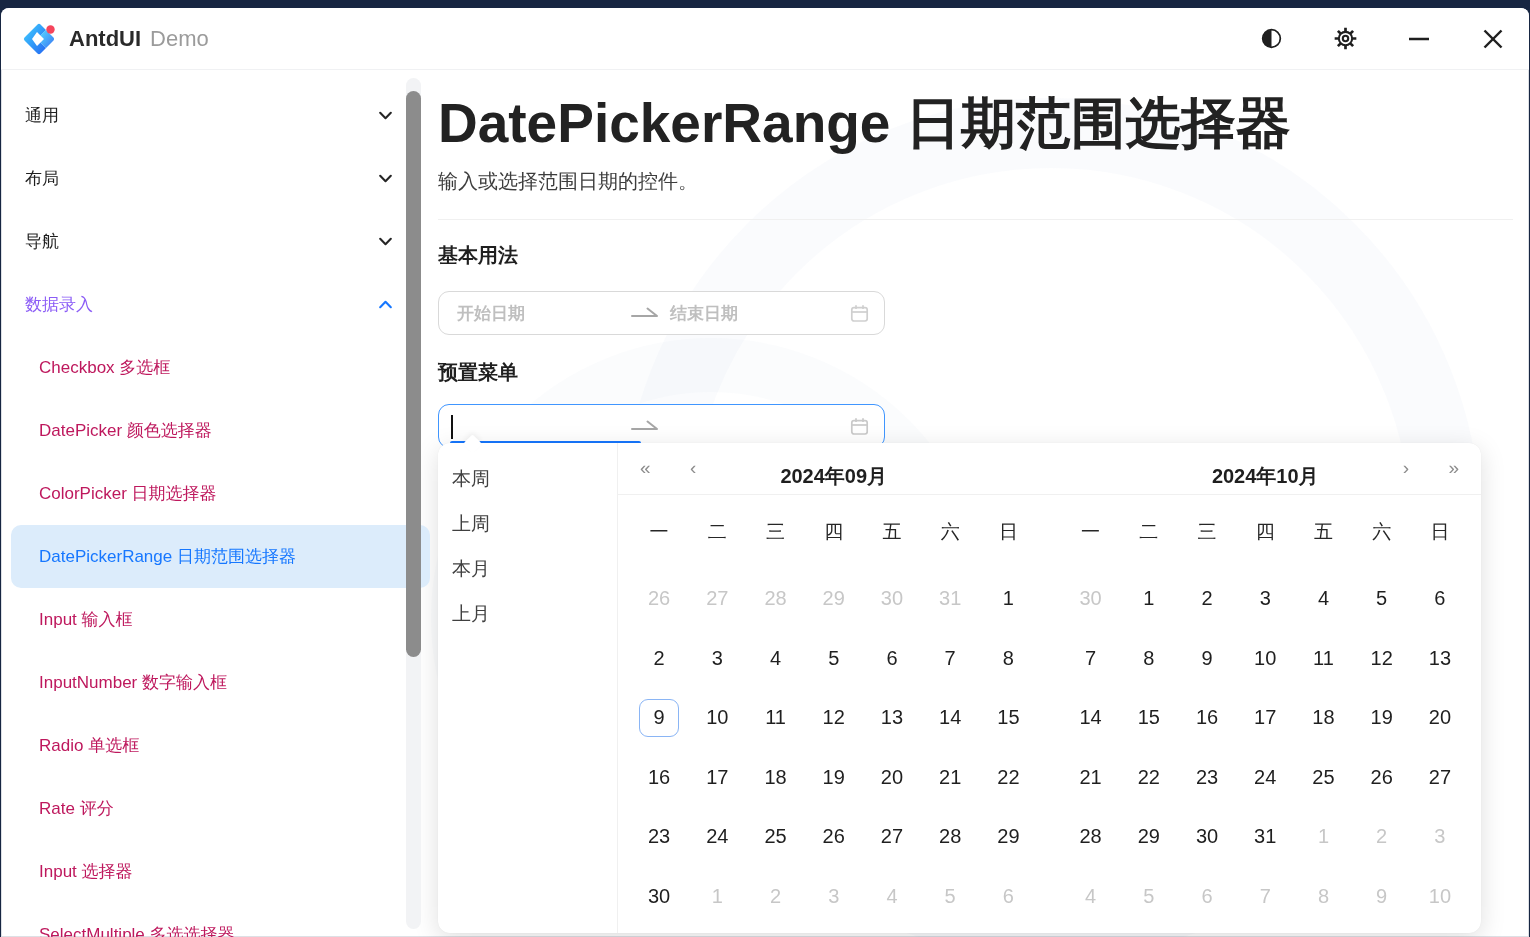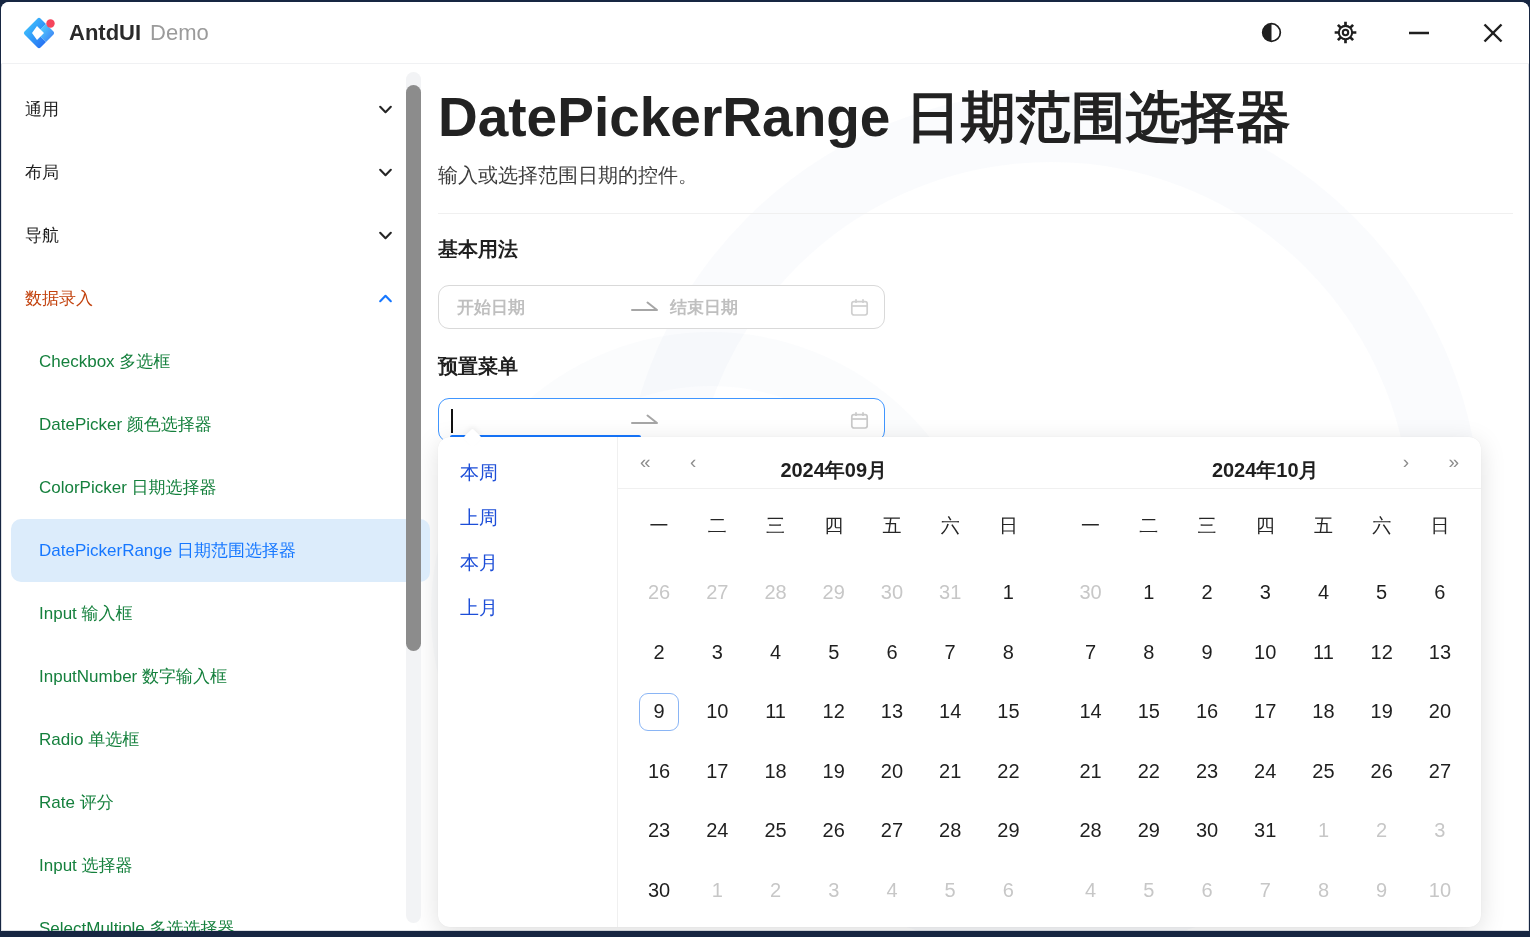--- a/index.html
+++ b/index.html
@@ -1,19 +1,19 @@
 <!DOCTYPE html>
 <html><head>
 <meta charset="utf-8">
 <style>
   * { margin:0; padding:0; box-sizing:border-box; }
   html,body { width:1530px; height:937px; overflow:hidden; }
   body { background:#172642; font-family:"Liberation Sans","DejaVu Sans",sans-serif; }
 
-  .window { position:relative; width:1528px; height:929px; margin:2px 1px; background:#fff;
+  .window { position:relative; width:1528px; height:929px; margin:8px 1px; background:#fff;
             border-radius:8px 8px 0 0; overflow:hidden;
             box-shadow:inset 0 0 0 1px rgba(120,130,150,.25); }
 
   
   .watermark { position:absolute; border-radius:50%; pointer-events:none; }
   .wm1 { width:860px; height:860px; left:620px; top:90px; border:70px solid rgba(160,180,210,.05); }
   .wm2 { width:560px; height:560px; left:430px; top:330px; border:54px solid rgba(160,180,210,.04); }
 
   
   .titlebar { position:relative; height:62px; display:flex; align-items:center;
@@ -25,22 +25,22 @@
   .tb-btn { width:28px; height:28px; display:flex; align-items:center; justify-content:center;
             margin-left:46px; cursor:pointer; }
 
   
   .app-body { position:absolute; top:62px; left:0; right:0; bottom:0; display:flex; }
 
   
   .sidebar { position:relative; width:437px; padding-top:14px; flex:none; z-index:4; }
   .side-row { height:63px; display:flex; align-items:center; margin:0 8px 0 10px; border-radius:10px; }
   .side-row.group { padding-left:14px; font-size:17px; color:#1f1f1f; cursor:pointer; }
-  .side-row.item  { padding-left:28px; font-size:17px; color:#15803d; cursor:pointer; }
-  .side-row.group.active-group { color:#c2410c; }
+  .side-row.item  { padding-left:28px; font-size:17px; color:#be185d; cursor:pointer; }
+  .side-row.group.active-group { color:#8b5cf6; }
   .side-row.item.selected { background:#dcecfb; color:#1677ff; }
   .side-chevron { margin-left:auto; margin-right:36px; display:flex; }
   .scroll-track { position:absolute; top:8px; bottom:8px; right:17px; width:15px;
                   background:#f2f3f5; border-radius:8px; }
   .scroll-thumb { position:absolute; top:21px; right:17px; width:15px; height:566px;
                   background:#8c8c8c; border-radius:8px; cursor:grab; }
 
   
   .main { position:relative; flex:1; z-index:3; }
   .page-title { margin-top:22px; font-size:55px; line-height:62px; font-weight:600; color:#222; letter-spacing:0; }
@@ -67,21 +67,21 @@
                 background:#1677ff; border-radius:3px; }
 
   
   .dropdown { position:absolute; left:0; top:373px; width:1043px; height:490px; background:#fff;
               border-radius:12px; box-shadow:0 6px 26px rgba(0,0,0,.13), 0 0 1px rgba(0,0,0,.08);
               display:flex; z-index:10; }
   .dropdown::before { content:""; position:absolute; top:-6px; left:28px; width:13px; height:13px;
                       background:#fff; transform:rotate(45deg); border-radius:2px;
                       box-shadow:-2px -2px 5px rgba(0,0,0,.05); }
   .presets { width:180px; flex:none; border-right:1px solid #f0f0f0; padding-top:13px; }
-  .preset-item { height:45px; line-height:45px; padding-left:22px; font-size:19px; color:#1d4ed8; cursor:pointer; }
+  .preset-item { height:45px; line-height:45px; padding-left:14px; font-size:19px; color:#404040; cursor:pointer; }
 
   .cal-area { flex:1; display:flex; flex-direction:column; }
   .cal-headers { height:52px; flex:none; border-bottom:1px solid #f0f0f0; display:flex; }
   .cal-header { flex:1; position:relative; }
   .cal-title { position:absolute; left:0; right:0; top:7px; line-height:52px; text-align:center;
                font-size:20px; font-weight:700; color:#1f1f1f; }
   .nav-arrow { position:absolute; top:0; line-height:50px; font-size:19px; color:#8c8c8c; cursor:pointer;
                padding:0 4px; }
   .pos-a { left:18px; } .pos-b { left:68px; } .pos-c { right:68px; } .pos-d { right:18px; }
 

